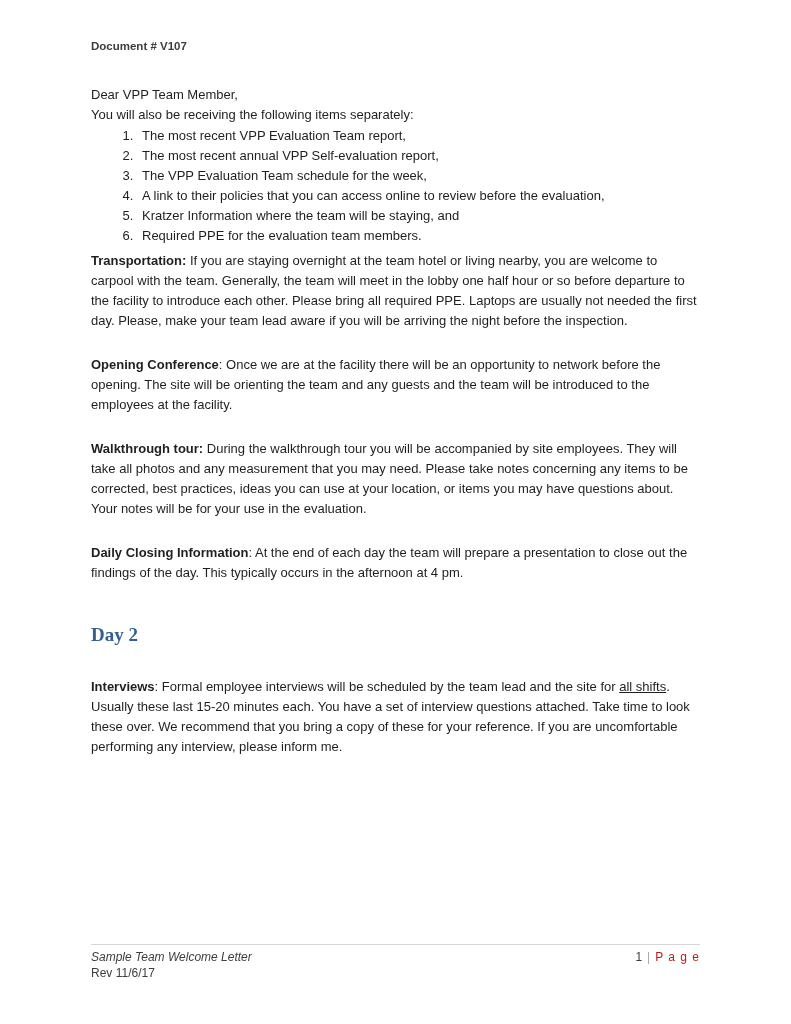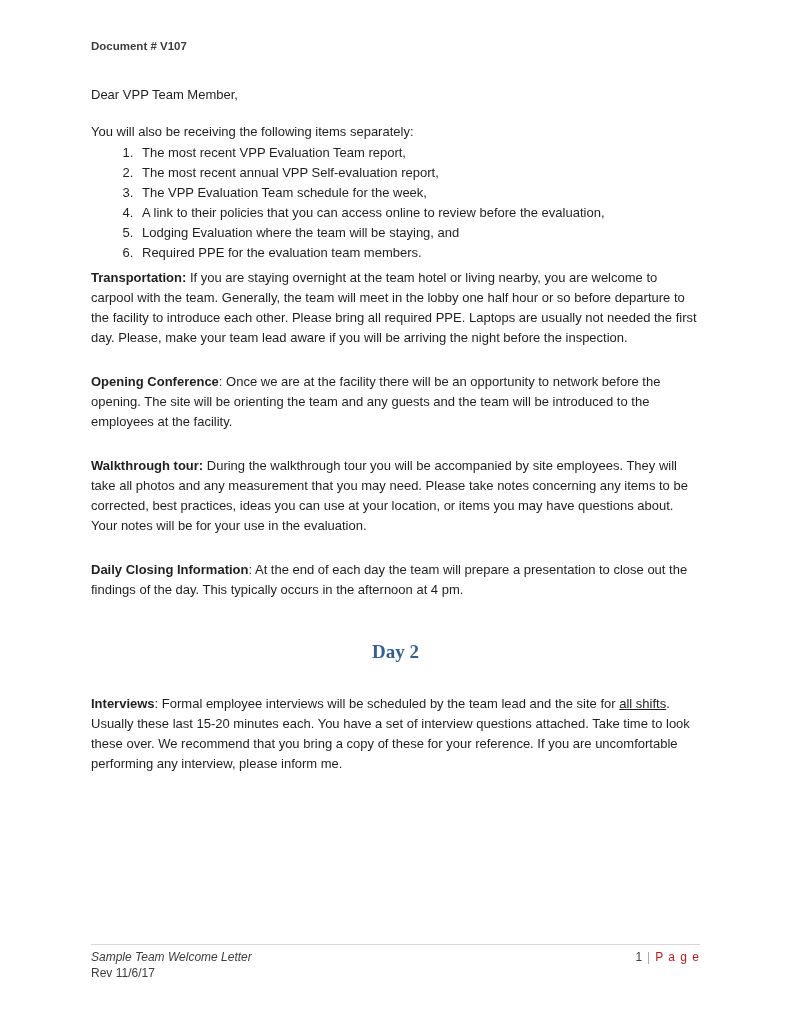--- a/index.html
+++ b/index.html
@@ -11,32 +11,32 @@
     background: #ffffff;
     overflow: hidden;
     font-family: "Liberation Sans", sans-serif;
     color: #1f1f1f;
   }
   .content { position: absolute; left: 91px; top: 0; width: 609px; }
   .body-text { font-size: 13px; line-height: 20px; color: #1f1f1f; }
   .doc-number { margin-top: 40px; font-size: 11.5px; font-weight: 700; color: #3d3d3d; }
   .salutation { margin-top: 33px; }
   .intro { margin-top: 18px; }
-  .items-intro { margin-top: 17px; }
+  .items-intro { }
   ol.items { margin: 1px 0 0 0; padding-left: 46px; font-size: 13px; line-height: 20px; }
   ol.items li { padding-left: 5px; }
   h1.day {
     font-family: "Liberation Serif", serif;
     font-weight: 700;
     font-size: 19px;
     line-height: 24px;
     color: var(--heading-blue, #365F91);
   }
   .h-day1 { margin-top: 26px; }
-  .h-day2 { margin-top: 40px; text-align: center; }
+  .h-day2 { margin-top: 40px; }
   .sec { margin-top: 24px; }
   .sec-first { margin-top: 5px; }
   .interviews { margin-top: 30px; }
   .b { font-weight: 700; margin-top: 30px; }
   .hl {
     background: var(--highlight-yellow, #FFFF00);
     text-decoration: underline;
     text-decoration-color: #1f1f1f;
   }
   .u { text-decoration: underline; }
@@ -66,21 +66,21 @@
     <p class="salutation body-text">Dear VPP Team Member,</p>
 
 
     <p class="items-intro body-text">You will also be receiving the following items separately:</p>
 
     <ol class="items">
       <li>The most recent VPP Evaluation Team report,</li>
       <li>The most recent annual VPP Self-evaluation  report,</li>
       <li>The VPP Evaluation Team schedule for the week,</li>
       <li>A link to their policies that you can access online to review before the evaluation,</li>
-      <li>Lodging Evaluation where the team will be staying, and</li>
+      <li>Kratzer Information where the team will be staying, and</li>
       <li>Required PPE for the evaluation team members.</li>
     </ol>
 
 
     <p class="sec sec-first body-text"><span class="b">Transportation:</span><span> If you are staying overnight at the team hotel or living nearby, you are welcome to carpool with the team.  Generally, the team will meet in the lobby one half hour or so before departure to the facility to introduce each other.  Please bring all required PPE.  Laptops are usually not needed the first day. Please, make your team lead aware if you will be arriving the night before the inspection.</span></p>
 
     <p class="sec body-text"><span class="b">Opening Conference</span><span>: Once we are at the facility there will be an opportunity to network before the opening.  The site will be orienting the team and any guests and the team will be introduced to the employees at the facility.</span></p>
 
     <p class="sec body-text"><span class="b">Walkthrough tour:</span><span> During the walkthrough tour you will be accompanied by site employees. They will take all photos and any measurement that you may need.  Please take notes concerning any items to be corrected, best practices, ideas you can use at your location, or items you may have questions about. Your notes will be for your use in the evaluation.</span></p>
 

